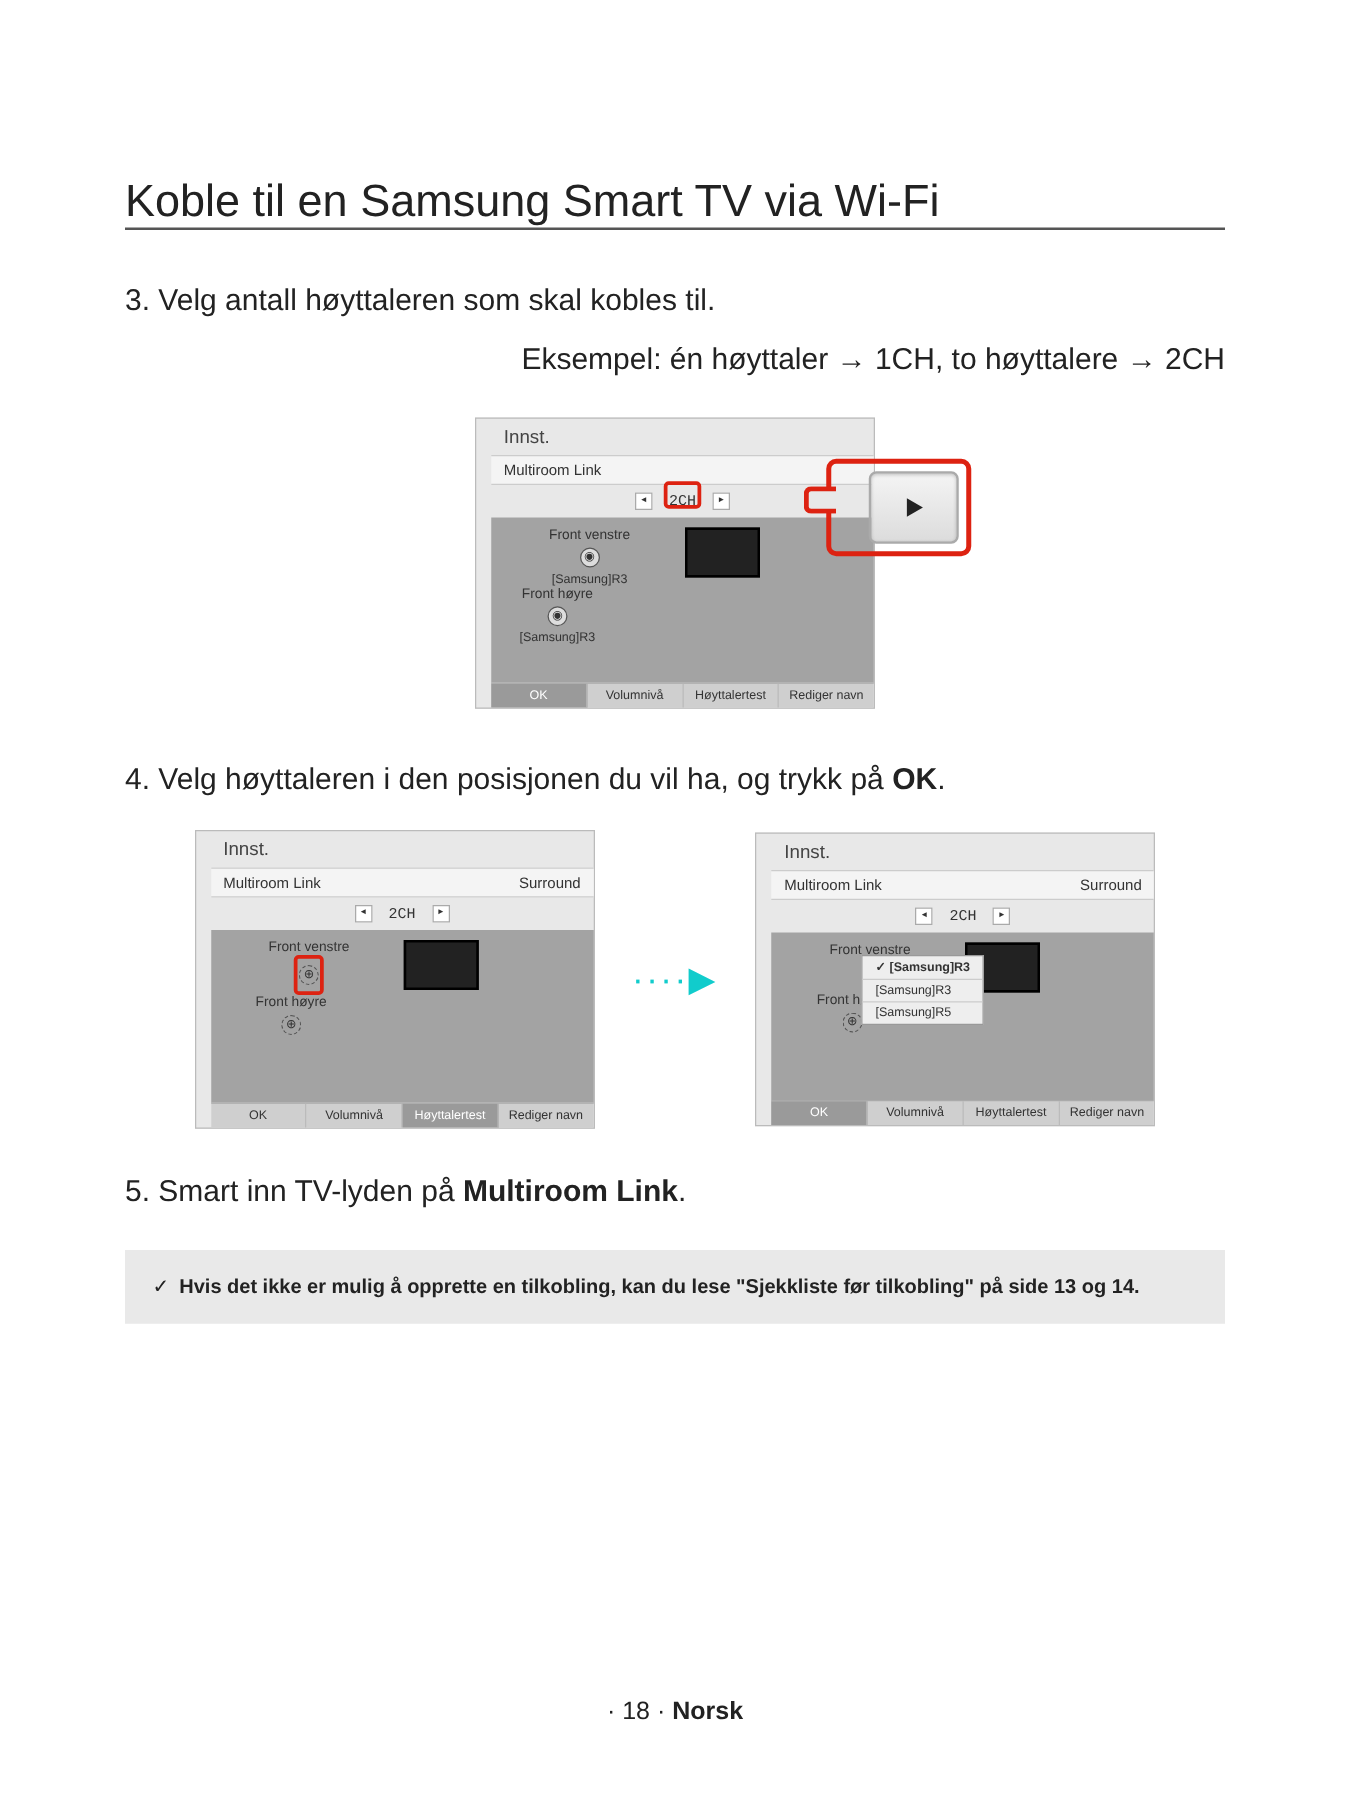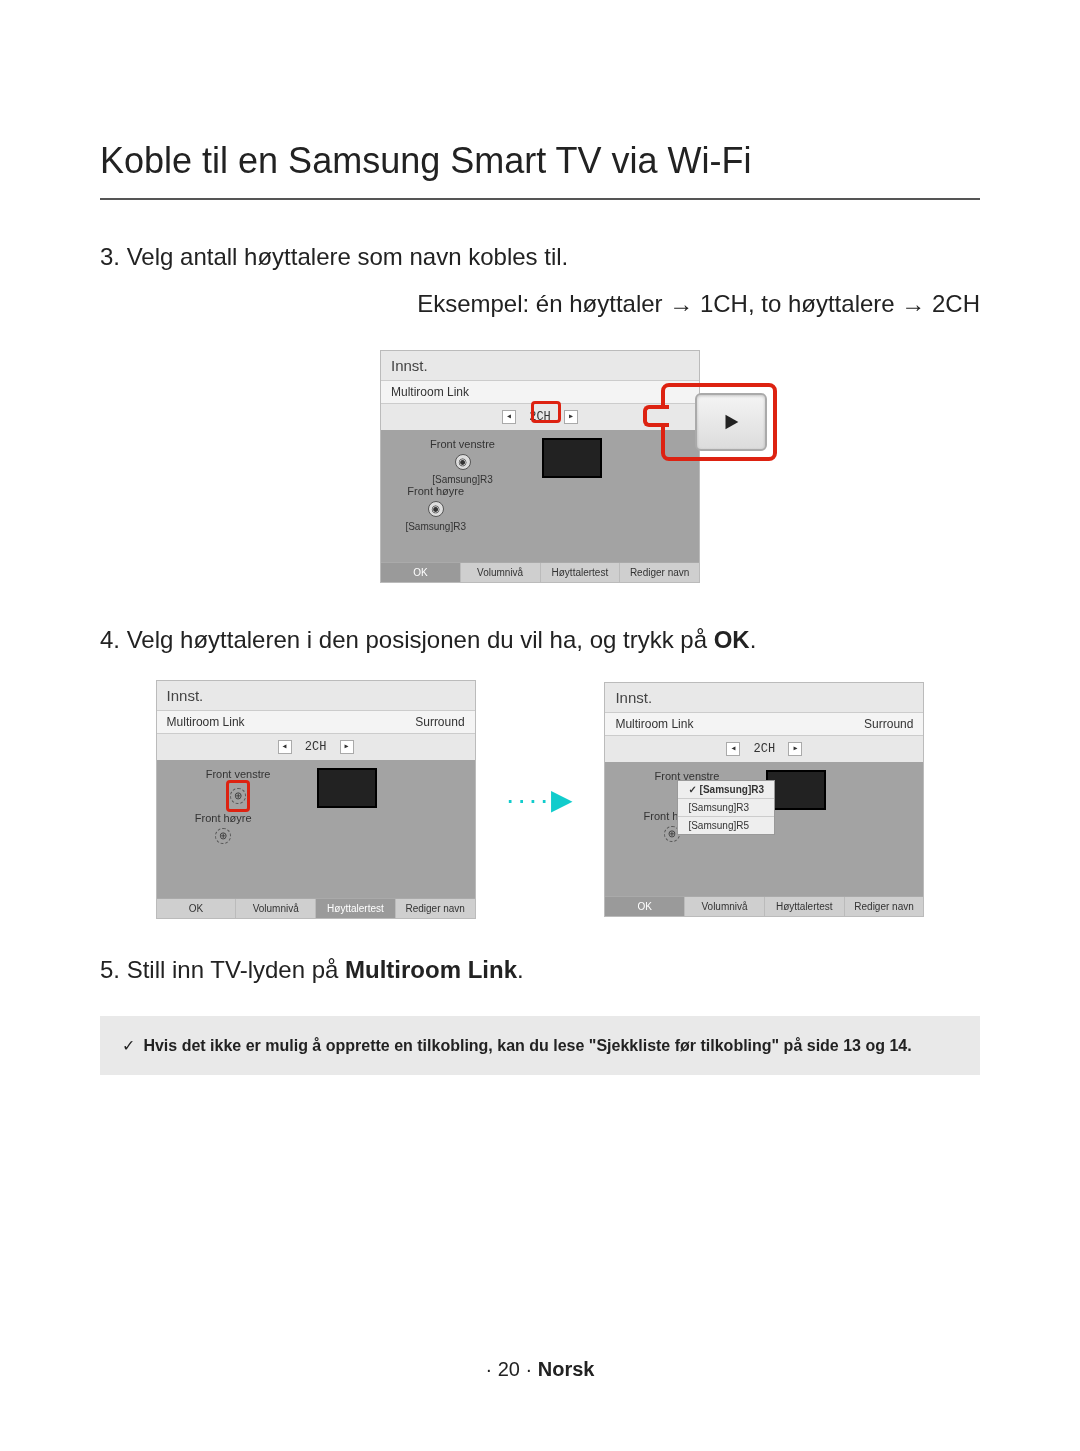--- a/index.html
+++ b/index.html
@@ -9,21 +9,21 @@
     color: #222;
     width: 1080px;
     height: 1451px;
     position: relative;
     padding: 140px 100px 60px 100px;
   }
   h1 {
     font-size: 36px;
     font-weight: 400;
     border-bottom: 2px solid #555;
-    padding-bottom: 16px;
+    padding-bottom: 0;
     margin-bottom: 40px;
   }
   .step {
     font-size: 24px;
     font-weight: 400;
     margin-bottom: 12px;
     line-height: 1.45;
   }
   .indent { padding-left: 32px; text-align: right; }
   .bold { font-weight: 700; }
@@ -31,20 +31,21 @@
   .fig-wrap { text-align: center; margin: 28px 0 40px; }
   .tv-panel {
     display: inline-block;
     background: #e8e8e8;
     border: 1px solid #bbb;
     width: 320px;
     position: relative;
     text-align: left;
     font-size: 13px;
     color: #333;
+    padding-left: 12px;
   }
   .tv-title { padding: 6px 10px; font-size: 15px; color: #444; }
   .tv-sub { background: #f4f4f4; border-top:1px solid #ccc; border-bottom:1px solid #ccc; padding: 4px 10px; font-size: 12px; display:flex; justify-content:space-between;}
   .ch-row { text-align:center; padding:6px 0; font-size:12px;font-family:Liberation Mono, monospace; }
   .ch-row .arrow { display:inline-block; width:14px; height:14px; border:1px solid #aaa; line-height:12px; font-size:10px; text-align:center; margin:0 6px; vertical-align:middle; background:#fff;}
   .speaker-area { background:#a3a3a3; padding:8px 10px 30px; min-height:100px; position:relative; }
   .speaker-col { display:inline-block; width:48%; text-align:center; font-size:11px; vertical-align:top;}
   .tv-box { display:inline-block; width:60px; height:40px; background:#222; border:2px solid #000; margin:0 4px; vertical-align:top;}
   .sp-icon { width:16px; height:16px; border:1px dashed #555; border-radius:50%; margin:4px auto; font-size:10px; line-height:14px; }
   .sp-icon.solid { border-style:solid; background:#ddd;}
@@ -73,21 +74,21 @@
   .page-foot .lang { font-weight:700;}
   .red-sel { border:3px solid #d21; border-radius:4px; padding:1px; display:inline-block;}
 </style>
 </head>
 <body>
 
 <h1>Koble til en Samsung Smart TV via Wi-Fi</h1>
 
 <p class="step">
   <span>3.</span>
-  <span>Velg antall høyttalere som navn kobles til.</span>
+  <span>Velg antall høyttaleren som skal kobles til.</span>
 </p>
 <p class="step indent">
   <span>Eksempel: én høyttaler </span><span class="arrow-glyph">→</span><span> 1CH, to høyttalere </span><span class="arrow-glyph">→</span><span> 2CH</span>
 </p>
 
 <div class="fig-wrap">
   <div class="tv-panel" style="width:320px;">
     <div class="tv-title">Innst.</div>
     <div class="tv-sub">
         <span>Multiroom Link</span>
@@ -203,23 +204,23 @@
       <div class="hl">OK</div>
       <div>Volumnivå</div>
       <div>Høyttalertest</div>
       <div>Rediger navn</div>
     </div>
   </div>
 </div>
 
 <p class="step">
   <span>5.</span>
-  <span>Still inn TV-lyden på </span><span class="bold">Multiroom Link</span><span>.</span>
+  <span>Smart inn TV-lyden på </span><span class="bold">Multiroom Link</span><span>.</span>
 </p>
 
 <div class="note-box">
   <span class="check">✓</span><span class="bold">Hvis det ikke er mulig å opprette en tilkobling, kan du lese "Sjekkliste før tilkobling" på side 13 og 14.</span>
 </div>
 
 <div class="page-foot">
-  <span class="pn">· 20 ·</span>
+  <span class="pn">· 18 ·</span>
   <span class="lang">Norsk</span>
 </div>
 
 </body></html>

